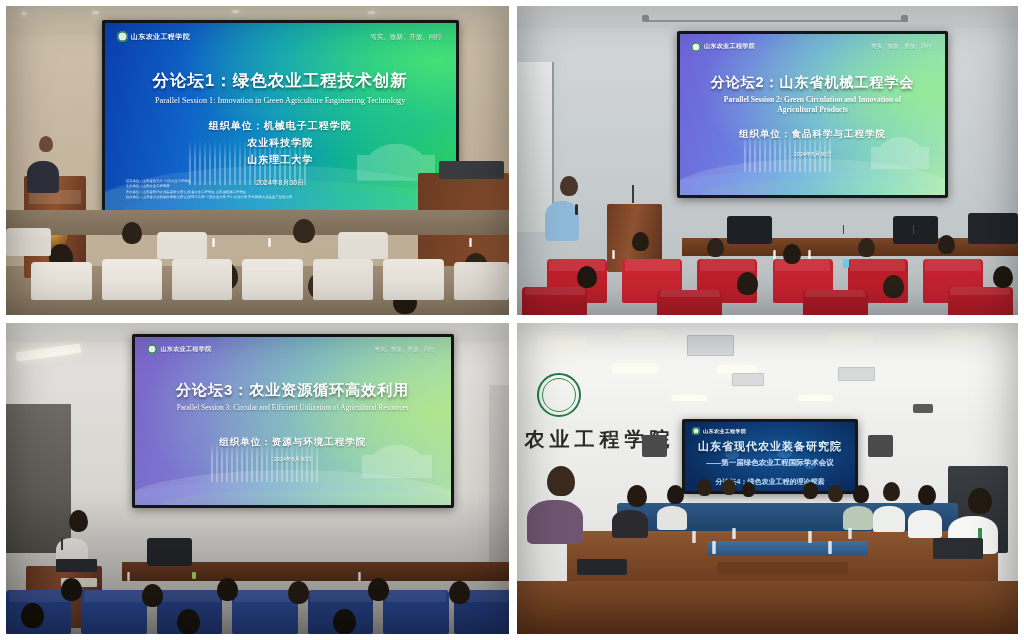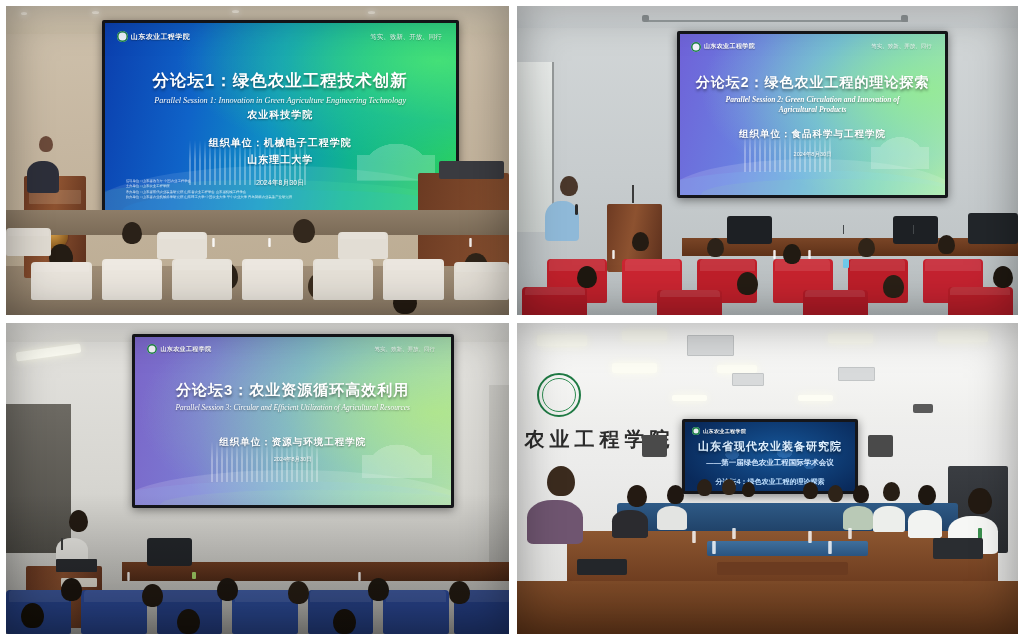--- a/index.html
+++ b/index.html
@@ -58,21 +58,21 @@
   .logo-disc{border-radius:50%;background:rgba(255,255,255,.92);
      box-shadow:inset 0 0 0 1.5px #1a7f46;display:block;}
   .logo-word{color:#ffffff;font-weight:700;letter-spacing:.4px;white-space:nowrap;
      text-shadow:0 1px 1px rgba(0,0,0,.35);}
   .slide-slogan{position:absolute;color:rgba(255,255,255,.9);white-space:nowrap;
      text-shadow:0 1px 1px rgba(0,0,0,.25);}
 
   .slide-body{position:absolute;left:0;right:0;text-align:center;color:#fff;}
   .s-title{font-weight:700;letter-spacing:1px;white-space:nowrap;
      text-shadow:0 2px 3px rgba(0,0,0,.45);}
-  .s-sub{font-style:italic;font-family:"Liberation Serif","DejaVu Serif",serif;
+  .s-sub{font-family:"Liberation Serif","DejaVu Serif",serif;
      text-shadow:0 1px 2px rgba(0,0,0,.4);}
   .s-org{font-weight:700;text-shadow:0 1px 2px rgba(0,0,0,.4);}
   .s-date{opacity:.95;text-shadow:0 1px 2px rgba(0,0,0,.4);}
   .s-fine{position:absolute;left:6%;right:6%;text-align:left;color:rgba(255,255,255,.85);line-height:1.55;}
   .s-fine div{white-space:nowrap;overflow:hidden;}
 
   
   .head{position:absolute;border-radius:50% 50% 42% 42%/55% 55% 45% 45%;}
   .torso{position:absolute;border-radius:45% 45% 12% 12%/40% 40% 10% 10%;}
 
@@ -131,22 +131,22 @@
 
           <div class="slide-logo" style="left:3.5%;top:4.5%;">
             <span class="logo-disc" style="width:11px;height:11px;"></span>
             <span class="logo-word" style="font-size:7px;">山东农业工程学院</span>
           </div>
           <div class="slide-slogan" style="right:4%;top:5.5%;font-size:6.5px;">笃实、致新、开放、同行</div>
 
           <div class="slide-body" style="top:25%;">
             <div class="s-title" style="font-size:16.5px;">分论坛1：绿色农业工程技术创新</div>
             <div class="s-sub" style="font-size:8.2px;margin-top:4px;">Parallel Session 1: Innovation in Green Agriculture Engineering Technology</div>
+            <div class="s-org" style="font-size:10px;margin-top:14px;letter-spacing:1px;">组织单位：机械电子工程学院</div>
             <div class="s-org" style="font-size:10px;margin-top:3px;letter-spacing:1px;">农业科技学院</div>
-            <div class="s-org" style="font-size:10px;margin-top:14px;letter-spacing:1px;">组织单位：机械电子工程学院</div>
             <div class="s-org" style="font-size:10px;margin-top:3px;letter-spacing:1px;">山东理工大学</div>
             <div class="s-date" style="font-size:7px;margin-top:11px;">2024年8月30日</div>
           </div>
 
           <div class="s-fine" style="bottom:6%;font-size:3.4px;">
             <div>指导单位：山东省教育厅  中国农业工程学会</div>
             <div>主办单位：山东农业工程学院</div>
             <div>承办单位：山东省现代农业装备研究院  山东省农业工程学会  山东省机械工程学会</div>
             <div>协办单位：山东省农业机械科学研究院  山东理工大学  中国农业大学  华中农业大学  青岛智能农业装备产业研究院</div>
           </div>
@@ -215,21 +215,21 @@
           <div class="eq"></div>
           <div class="bldg"></div>
 
           <div class="slide-logo" style="left:4%;top:5%;">
             <span class="logo-disc" style="width:10px;height:10px;"></span>
             <span class="logo-word" style="font-size:6px;">山东农业工程学院</span>
           </div>
           <div class="slide-slogan" style="right:5%;top:6%;font-size:5.5px;">笃实、致新、开放、同行</div>
 
           <div class="slide-body" style="top:25%;">
-            <div class="s-title" style="font-size:14px;">分论坛2：绿色农业工程的理论探索</div>
+            <div class="s-title" style="font-size:14px;">分论坛2：山东省机械工程学会</div>
             <div class="s-sub" style="font-size:7.5px;margin:3px 14% 0;font-weight:700;white-space:normal;line-height:1.35;">Parallel Session 2: Green Circulation and Innovation of Agricultural Products</div>
             <div class="s-org" style="font-size:9.5px;margin-top:13px;letter-spacing:1px;">组织单位：食品科学与工程学院</div>
             <div class="s-date" style="font-size:5.5px;margin-top:10px;">2024年8月30日</div>
           </div>
         </div>
       </div>
 
       <div class="head" style="left:8.5%;top:55%;width:18px;height:20px;background:#4a372b;"></div>
       <div class="torso" style="left:5.5%;top:63%;width:34px;height:40px;background:#8fb9d8;"></div>
       <div style="position:absolute;left:11.5%;top:64%;width:3px;height:11px;background:#2a2a2a;border-radius:2px;"></div>

